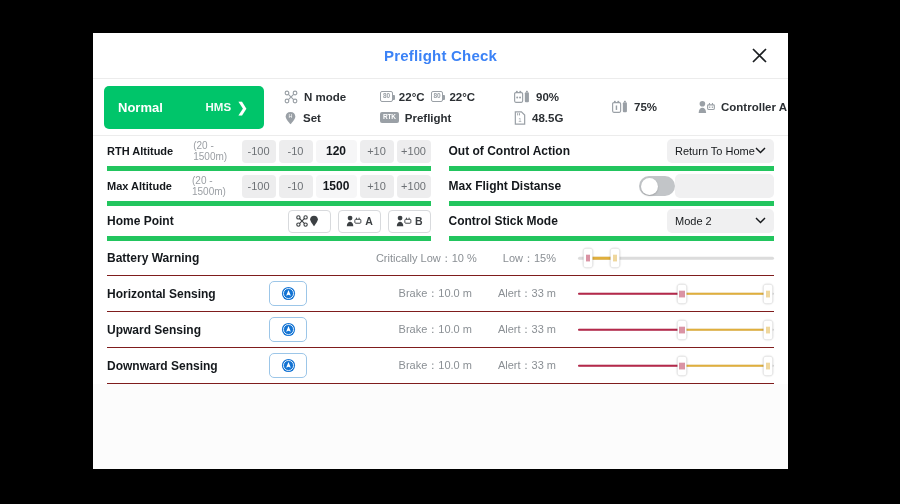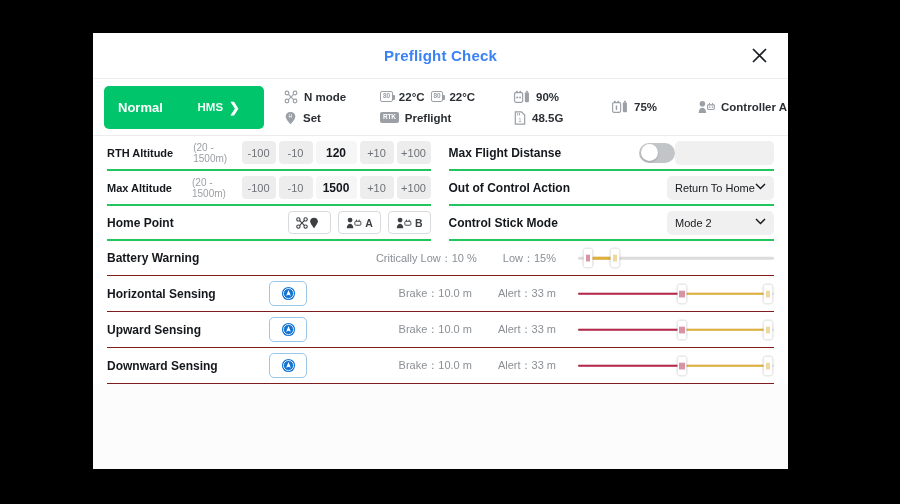--- a/index.html
+++ b/index.html
@@ -43,21 +43,21 @@
     height: 57px; flex: none;
     display: flex; align-items: center;
     padding: 0 12px 0 11px;
     border-bottom: 1px solid #ececec;
   }
   .hms-btn {
     width: 160px; height: 43px;
     background: #00c56a;
     border-radius: 5px;
     display: flex; align-items: center;
-    padding: 0 24px 0 14px;
+    padding: 0 16px 0 14px;
     color: #fff; cursor: pointer;
     flex: none;
   }
   .hms-btn .normal { font-size: 13px; font-weight: bold; }
   .hms-btn .spacer { flex: 1; }
   .hms-btn .hms { font-size: 11.5px; font-weight: bold; opacity: .95; }
   .hms-btn .chev {
     margin-left: 6px; font-size: 13px; font-weight: bold; line-height: 1;
   }
 
@@ -102,21 +102,21 @@
   
   .body { flex: 1; background: #ffffff; overflow: hidden; }
   .cols { display: flex; }
   .col  { width: 347.5px; }
   .col-left  { padding-left: 14px; padding-right: 10px; }
   .col-right { padding-left: 8px;  padding-right: 14px; }
 
   .row {
     height: 35px;
     display: flex; align-items: center;
-    border-bottom: 2px solid #22c55e;
+    border-bottom: 5px solid #22c55e;
   }
   .label {
     font-size: 12px; font-weight: bold; color: #14181c; white-space: nowrap;
   }
   .label-sm { font-size: 11px; }
   .range {
     font-size: 10px; font-weight: normal; color: #9b9fa4; margin-left: 20px;
   }
 
   
@@ -416,37 +416,37 @@
               <span>B</span>
             </div>
           </div>
         </div>
 
       </div>
 
       <div class="col col-right">
 
         <div class="row">
-          <span class="label">Max Flight Distanse</span>
-          <div class="toggle">
-            <div class="knob"></div>
-          </div>
-          <div class="disabled-field"></div>
-        </div>
-
-        <div class="row">
           <span class="label">Out of Control Action</span>
           <div class="dropdown">
             <span class="dval">Return To Home</span>
             <span class="dchev">
               <svg width="11" height="7" viewBox="0 0 11 7">
                   <path d="M1 1 L5.5 5.6 L10 1" stroke="#16191c" stroke-width="1.4" fill="none"></path>
                 </svg>
             </span>
           </div>
+        </div>
+
+        <div class="row">
+          <span class="label">Max Flight Distanse</span>
+          <div class="toggle">
+            <div class="knob"></div>
+          </div>
+          <div class="disabled-field"></div>
         </div>
 
         <div class="row">
           <span class="label">Control Stick Mode</span>
           <div class="dropdown">
             <span class="dval">Mode 2</span>
             <span class="dchev">
               <svg width="11" height="7" viewBox="0 0 11 7">
                   <path d="M1 1 L5.5 5.6 L10 1" stroke="#16191c" stroke-width="1.4" fill="none"></path>
                 </svg>

